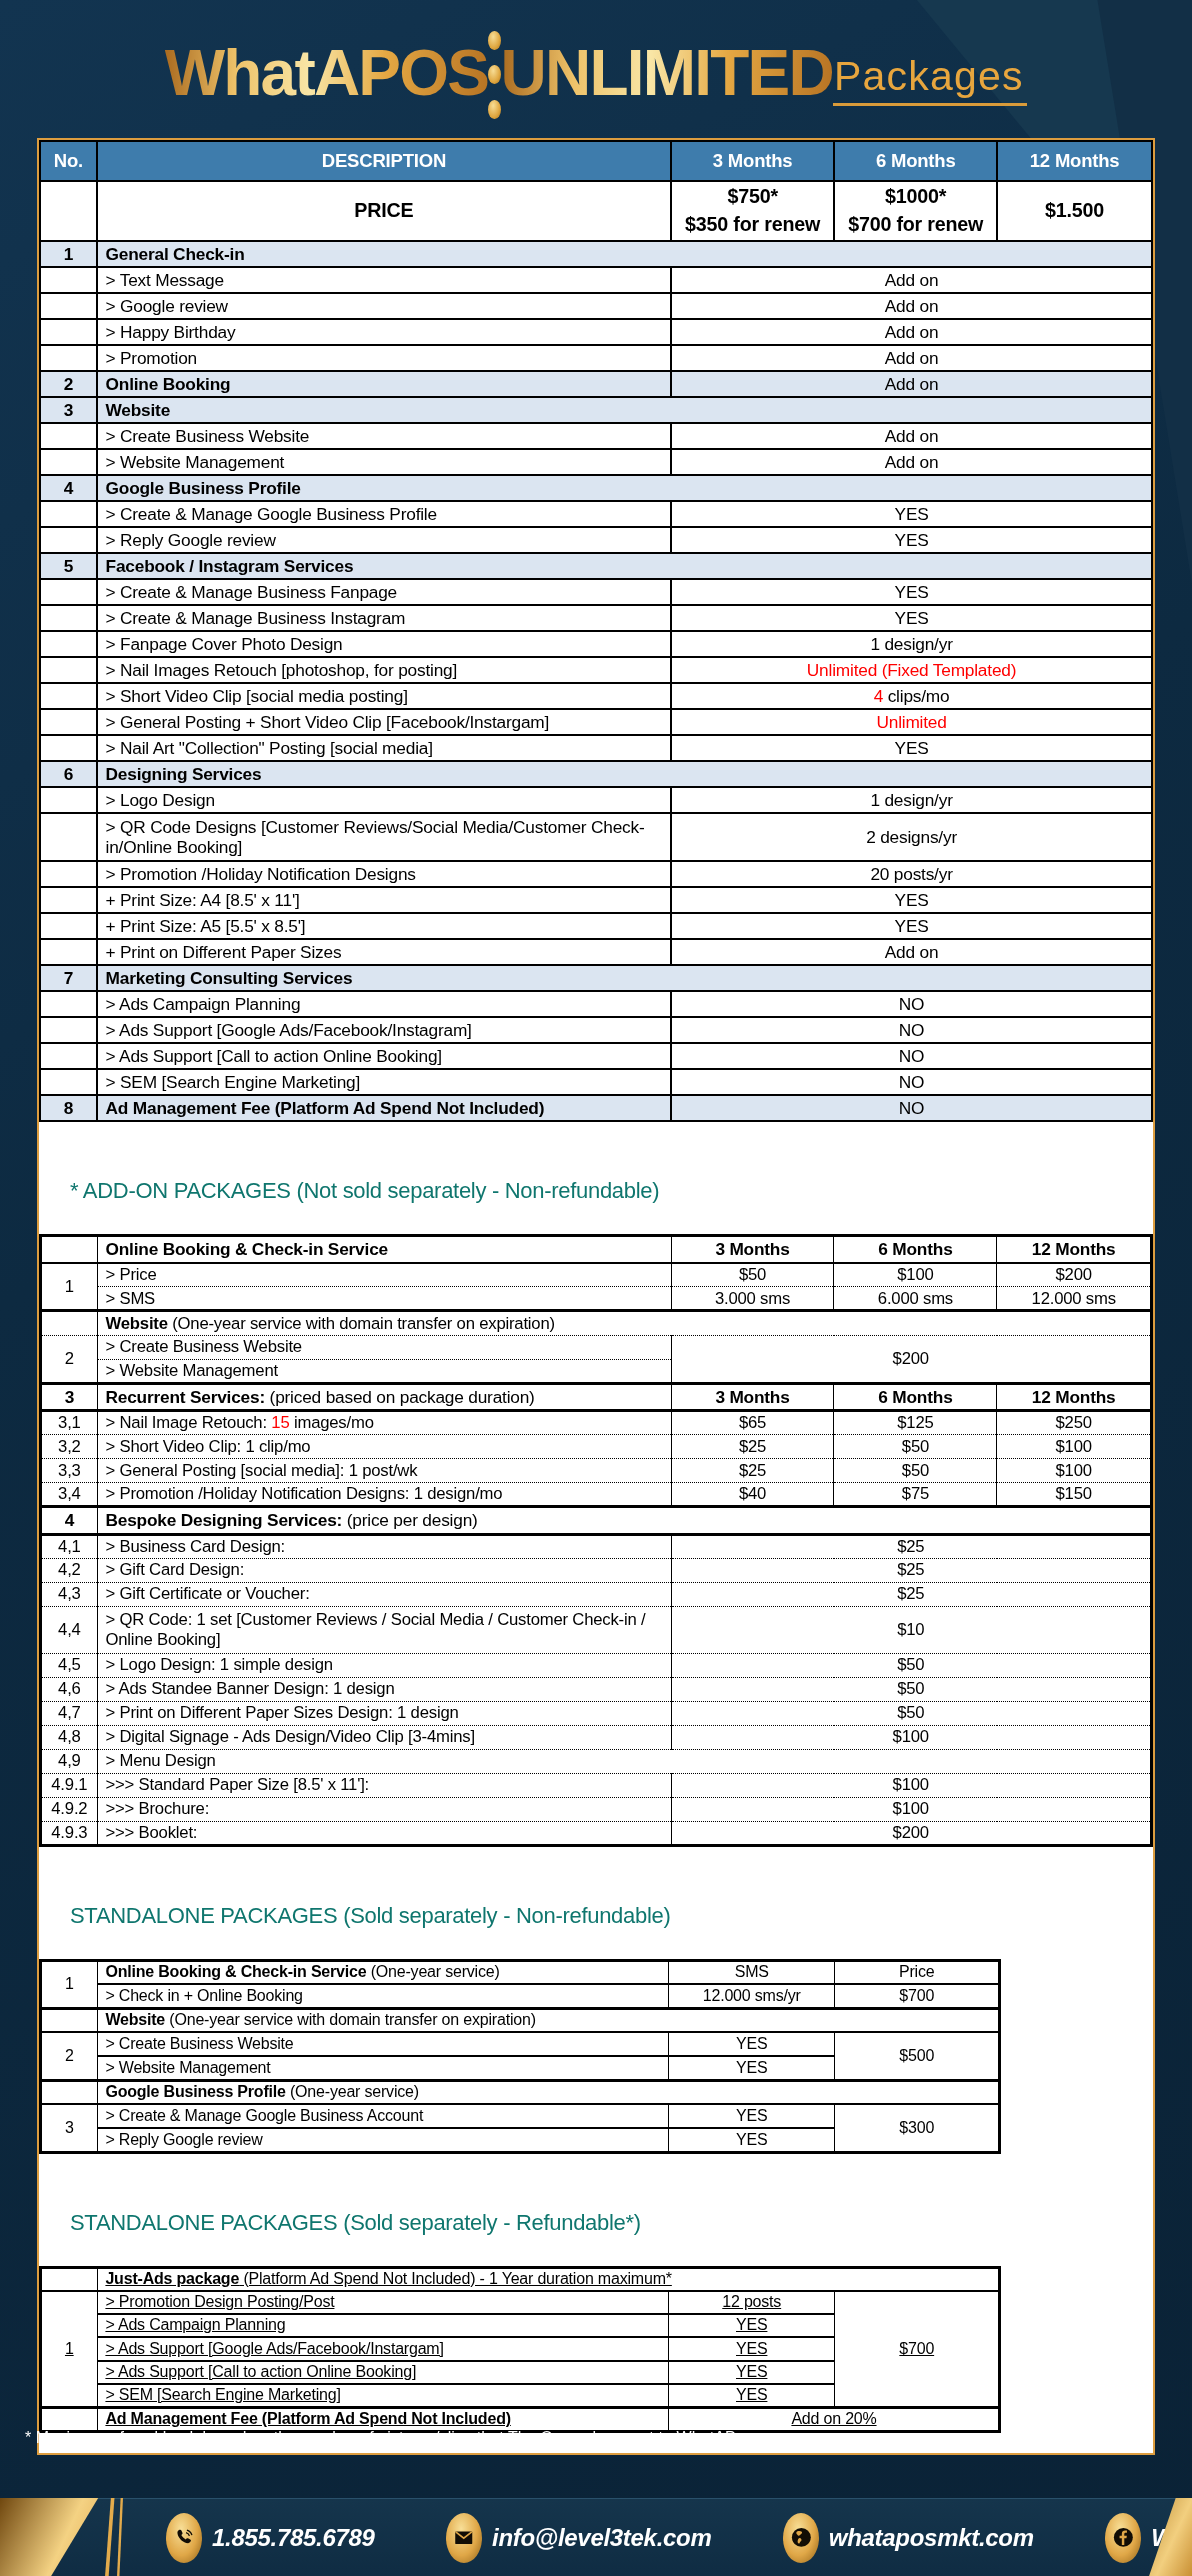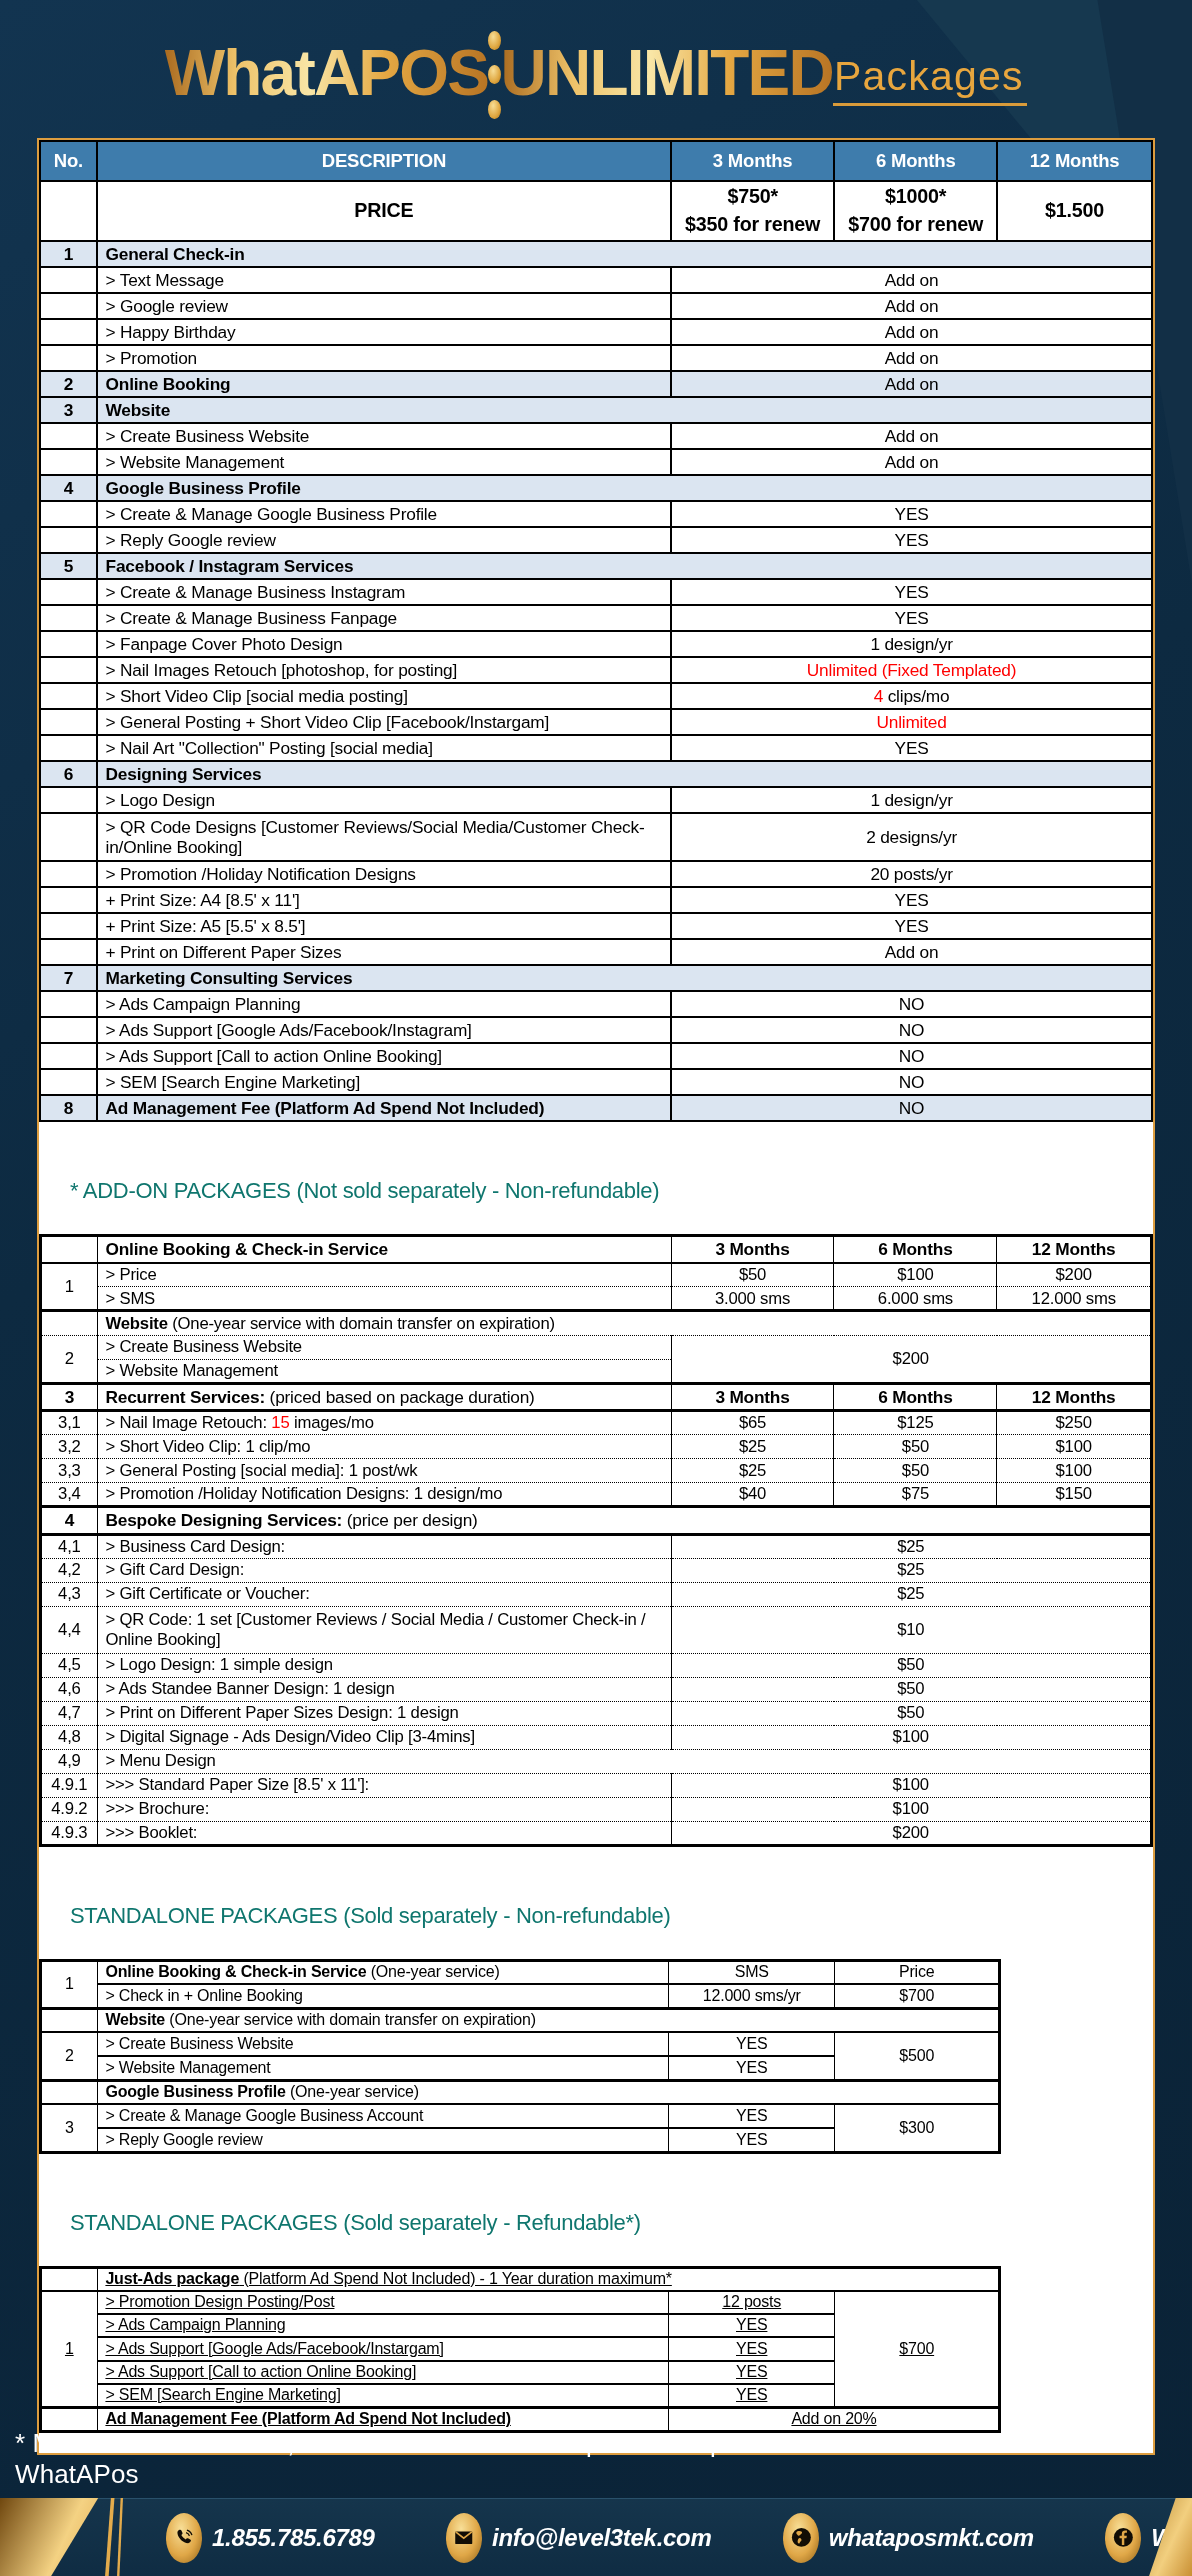--- a/index.html
+++ b/index.html
@@ -55,22 +55,22 @@
   .t2 tr.tall td{height:47px;}
   .t3,.t4{width:86.4%;}
   .t3{font-size:16px;} .t3 td{height:24px;}
   .t4{font-size:16px;text-decoration:underline;} .t4 td{height:22.7px;}
   .t3 tr.thick td,.t4 tr.thick td{border-top:3.6px solid #000;}
   
   .c-no{width:5.1%;} .c-desc{width:51.6%;} .c-m{width:14.65%;} .c-m3{width:13.9%;}
   .t3 .c-no,.t4 .c-no{width:5.9%;} .t3 .c-desc,.t4 .c-desc{width:59.6%;}
   .c-sms{width:17.25%;} .c-price{width:17.25%;}
   
-  .note{position:absolute;top:2428px;left:15px;right:15.5px;color:#ffffff;
-        font-size:26px;letter-spacing:0.1px;line-height:1.2;}
+  .note{position:absolute;top:2428px;left:25px;right:15.5px;color:#ffffff;
+        font-size:16px;letter-spacing:0.1px;line-height:1.2;}
   
   .footer{position:absolute;bottom:0;left:0;width:100%;height:78px;
           background:linear-gradient(180deg,#15354c 0%,#0f2c43 100%);
           border-top:1.2px solid #29506b;display:flex;align-items:center;
           padding-left:122px;gap:27.4px;box-sizing:border-box;}
   .wedge{position:absolute;left:0;top:-1.2px;height:79px;width:149px;
          background:linear-gradient(115deg,#6f470f 0%,#f4d283 45%,#dda348 80%);
          clip-path:polygon(0 0,66% 0,34% 100%,0 100%);}
   .stripe{position:absolute;top:-1.2px;height:79px;width:9.5px;background:#e3ab4c;}
   .s1{left:105px;clip-path:polygon(62% 0,100% 0,38% 100%,0 100%);}
@@ -183,26 +183,26 @@
             <td class="no"></td>
             <td class="d">&gt; Reply Google review</td>
             <td class="v" colspan="3">YES</td>
           </tr>
           <tr class="sec">
             <td class="no">5</td>
             <td class="d" colspan="4">Facebook / Instagram Services</td>
           </tr>
           <tr>
             <td class="no"></td>
+            <td class="d">&gt; Create &amp; Manage Business Fanpage</td>
+            <td class="v" colspan="3">YES</td>
+          </tr>
+          <tr>
+            <td class="no"></td>
             <td class="d">&gt; Create &amp; Manage Business Instagram</td>
-            <td class="v" colspan="3">YES</td>
-          </tr>
-          <tr>
-            <td class="no"></td>
-            <td class="d">&gt; Create &amp; Manage Business Fanpage</td>
             <td class="v" colspan="3">YES</td>
           </tr>
           <tr>
             <td class="no"></td>
             <td class="d">&gt; Fanpage Cover Photo Design</td>
             <td class="v" colspan="3">1 design/yr</td>
           </tr>
           <tr>
             <td class="no"></td>
             <td class="d">&gt; Nail Images Retouch [photoshop, for posting]</td>

